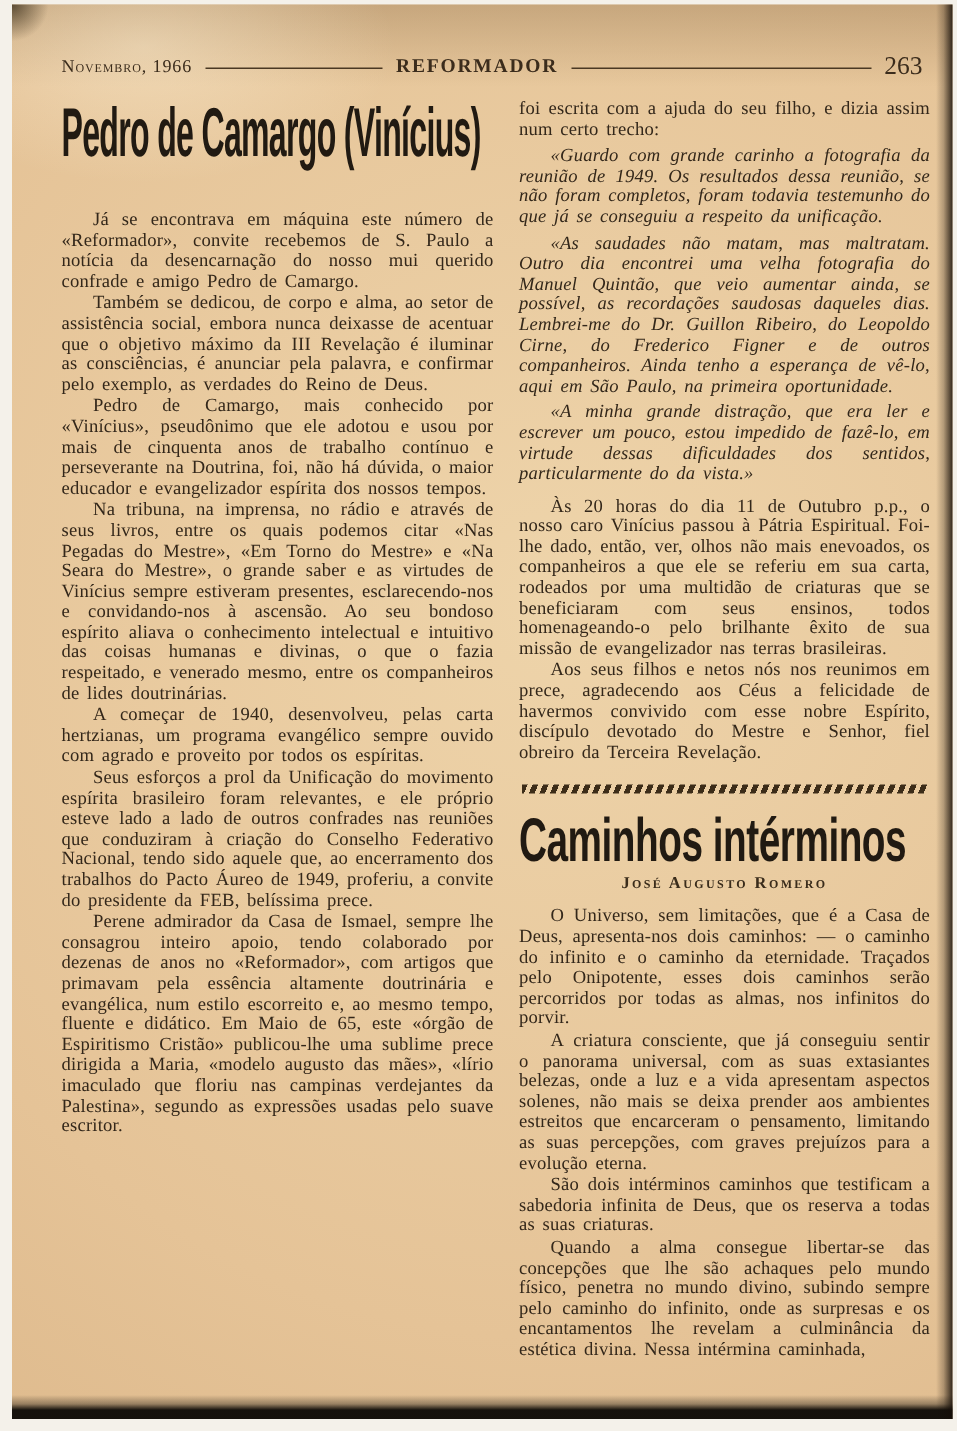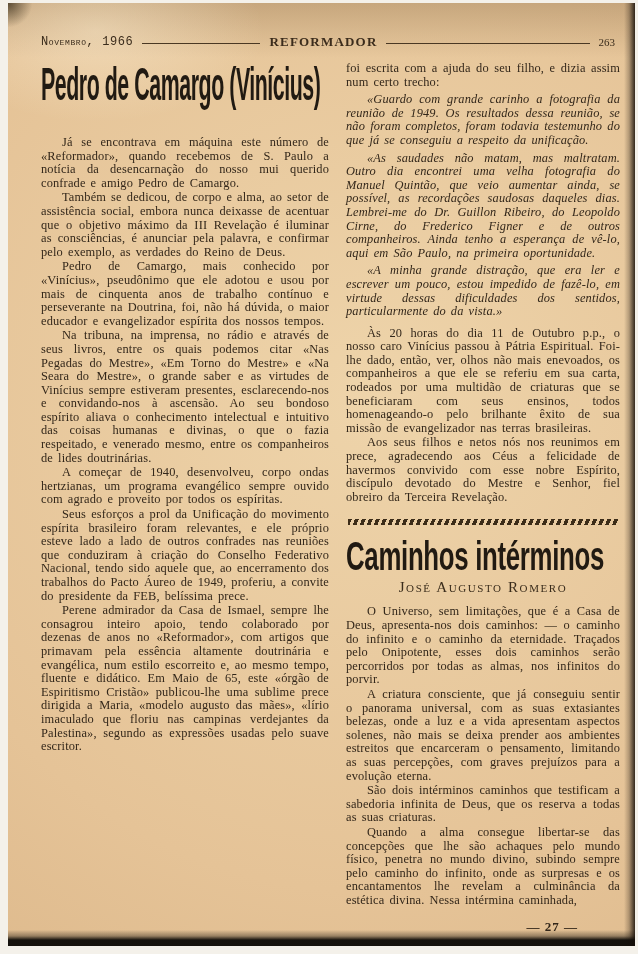--- a/index.html
+++ b/index.html
@@ -24,26 +24,26 @@
       linear-gradient(to bottom, rgba(125,94,58,0.30), rgba(125,94,58,0) 55px),
       radial-gradient(140% 95% at 58% 42%, #eed4aa 0%, #e5c397 55%, #d7b183 100%);
     color:#33271a;
   }
   
   .page-header{
     display:flex;align-items:center;
     margin:31px 20px 0 33px;
     font-size:12px;color:#3b2c1c;
   }
-  .issue{font-variant:small-caps;letter-spacing:0.6px;white-space:nowrap;font-family:Liberation Mono, monospace;}
+  .issue{font-variant:small-caps;letter-spacing:0.6px;white-space:nowrap;}
   .rule{height:1px;background:#4a3823;margin:2px 9px 0 9px;}
   .rule-left{flex:0 0 118px;}
   .rule-right{flex:1;}
   .masthead{font-weight:bold;letter-spacing:1.2px;font-size:13px;white-space:nowrap;}
-  .pageno-top{white-space:nowrap;font-size:11px;}
+  .pageno-top{white-space:nowrap;font-size:17px;}
   
   .columns{
     display:flex;gap:17px;
     margin:4px 15px 0 33px;
   }
   .col-left{flex:0 0 288px;max-width:288px;}
   .col-right{flex:1;min-width:0;}
   
   h1,h2{margin:0;font-family:"Liberation Sans",sans-serif;color:#211a12;font-weight:bold;}
   h1{height:56px;margin-top:2px;margin-bottom:24px;overflow:visible;white-space:nowrap;}
@@ -66,22 +66,22 @@
   p.indent{text-indent:21px;font-family:Liberation Serif, serif;}
   p.noindent{text-indent:0;}
   p.italic{font-style:italic;margin-top:4px;margin-bottom:3px;}
   p.space-before{margin-top:8px;}
   
   .divider{
     height:6px;margin:15px 2px 4px 2px;
     background:repeating-linear-gradient(112deg,#3c2c18 0 3.5px,rgba(60,44,24,0) 3.5px 6.5px);
   }
   .byline{
-    text-align:center;font-variant:small-caps;font-weight:normal;
-    letter-spacing:1.6px;font-size:15px;color:#3a2c1b;
+    text-align:center;font-variant:small-caps;font-weight:bold;
+    letter-spacing:1.6px;font-size:11px;color:#3a2c1b;
     margin:2px 0 9px 0;
   }
   .pageno-bottom{
     text-align:right;padding-right:42px;margin-top:12px;
     font-weight:bold;font-size:13px;letter-spacing:1px;color:#33271a;
   }
 </style>
 </head>
 <body>
 
@@ -93,25 +93,25 @@
       <span class="rule rule-left"></span>
       <span class="masthead">REFORMADOR</span>
       <span class="rule rule-right"></span>
       <span class="pageno-top">263</span>
     </div>
 
     <div class="columns">
 
       <div class="col-left">
         <h1><span class="condensed">Pedro de Camargo (Vinícius)</span></h1>
-        <p class="indent">Já se encontrava em máquina este número de «Reformador», quando recebemos de S. Paulo a notícia da desencarnação do nosso mui querido confrade e amigo Pedro de Camargo.</p>
+        <p class="indent">Já se encontrava em máquina este número de «Reformador», convite recebemos de S. Paulo a notícia da desencarnação do nosso mui querido confrade e amigo Pedro de Camargo.</p>
         <p class="indent">Também se dedicou, de corpo e alma, ao setor de assistência social, embora nunca deixasse de acentuar que o objetivo máximo da III Revelação é iluminar as consciências, é anunciar pela palavra, e confirmar pelo exemplo, as verdades do Reino de Deus.</p>
         <p class="indent">Pedro de Camargo, mais conhecido por «Vinícius», pseudônimo que ele adotou e usou por mais de cinquenta anos de trabalho contínuo e perseverante na Doutrina, foi, não há dúvida, o maior educador e evangelizador espírita dos nossos tempos.</p>
         <p class="indent">Na tribuna, na imprensa, no rádio e através de seus livros, entre os quais podemos citar «Nas Pegadas do Mestre», «Em Torno do Mestre» e «Na Seara do Mestre», o grande saber e as virtudes de Vinícius sempre estiveram presentes, esclarecendo-nos e convidando-nos à ascensão. Ao seu bondoso espírito aliava o conhecimento intelectual e intuitivo das coisas humanas e divinas, o que o fazia respeitado, e venerado mesmo, entre os companheiros de lides doutrinárias.</p>
-        <p class="indent">A começar de 1940, desenvolveu, corpo ondas hertzianas, um programa evangélico sempre ouvido com agrado e proveito por todos os espíritas.</p>
+        <p class="indent">A começar de 1940, desenvolveu, pelas carta hertzianas, um programa evangélico sempre ouvido com agrado e proveito por todos os espíritas.</p>
         <p class="indent">Seus esforços a prol da Unificação do movimento espírita brasileiro foram relevantes, e ele próprio esteve lado a lado de outros confrades nas reuniões que conduziram à criação do Conselho Federativo Nacional, tendo sido aquele que, ao encerramento dos trabalhos do Pacto Áureo de 1949, proferiu, a convite do presidente da FEB, belíssima prece.</p>
         <p class="indent">Perene admirador da Casa de Ismael, sempre lhe consagrou inteiro apoio, tendo colaborado por dezenas de anos no «Reformador», com artigos que primavam pela essência altamente doutrinária e evangélica, num estilo escorreito e, ao mesmo tempo, fluente e didático. Em Maio de 65, este «órgão de Espiritismo Cristão» publicou-lhe uma sublime prece dirigida a Maria, «modelo augusto das mães», «lírio imaculado que floriu nas campinas verdejantes da Palestina», segundo as expressões usadas pelo suave escritor.</p>
       </div>
 
       <div class="col-right">
         <p class="noindent space-before">foi escrita com a ajuda do seu filho, e dizia assim num certo trecho:</p>
         <p class="indent italic">«Guardo com grande carinho a fotografia da reunião de 1949. Os resultados dessa reunião, se não foram completos, foram todavia testemunho do que já se conseguiu a respeito da unificação.</p>
         <p class="indent italic">«As saudades não matam, mas maltratam. Outro dia encontrei uma velha fotografia do Manuel Quintão, que veio aumentar ainda, se possível, as recordações saudosas daqueles dias. Lembrei-me do Dr. Guillon Ribeiro, do Leopoldo Cirne, do Frederico Figner e de outros companheiros. Ainda tenho a esperança de vê-lo, aqui em São Paulo, na primeira oportunidade.</p>
         <p class="indent italic">«A minha grande distração, que era ler e escrever um pouco, estou impedido de fazê-lo, em virtude dessas dificuldades dos sentidos, particularmente do da vista.»</p>
         <p class="indent space-before">Às 20 horas do dia 11 de Outubro p.p., o nosso caro Vinícius passou à Pátria Espiritual. Foi-lhe dado, então, ver, olhos não mais enevoados, os companheiros a que ele se referiu em sua carta, rodeados por uma multidão de criaturas que se beneficiaram com seus ensinos, todos homenageando-o pelo brilhante êxito de sua missão de evangelizador nas terras brasileiras.</p>
@@ -120,18 +120,17 @@
         <div class="divider"></div>
 
         <h2><span class="condensed">Caminhos intérminos</span></h2>
         <div class="byline">José Augusto Romero</div>
 
         <p class="indent">O Universo, sem limitações, que é a Casa de Deus, apresenta-nos dois caminhos: — o caminho do infinito e o caminho da eternidade. Traçados pelo Onipotente, esses dois caminhos serão percorridos por todas as almas, nos infinitos do porvir.</p>
         <p class="indent">A criatura consciente, que já conseguiu sentir o panorama universal, com as suas extasiantes belezas, onde a luz e a vida apresentam aspectos solenes, não mais se deixa prender aos ambientes estreitos que encarceram o pensamento, limitando as suas percepções, com graves prejuízos para a evolução eterna.</p>
         <p class="indent">São dois intérminos caminhos que testificam a sabedoria infinita de Deus, que os reserva a todas as suas criaturas.</p>
         <p class="indent">Quando a alma consegue libertar-se das concepções que lhe são achaques pelo mundo físico, penetra no mundo divino, subindo sempre pelo caminho do infinito, onde as surpresas e os encantamentos lhe revelam a culminância da estética divina. Nessa intérmina caminhada,</p>
 
-        <div class="pageno-bottom">— 27 —</div>
       </div>
 
     </div>
   </div>
 </div>
 
 </body></html>

